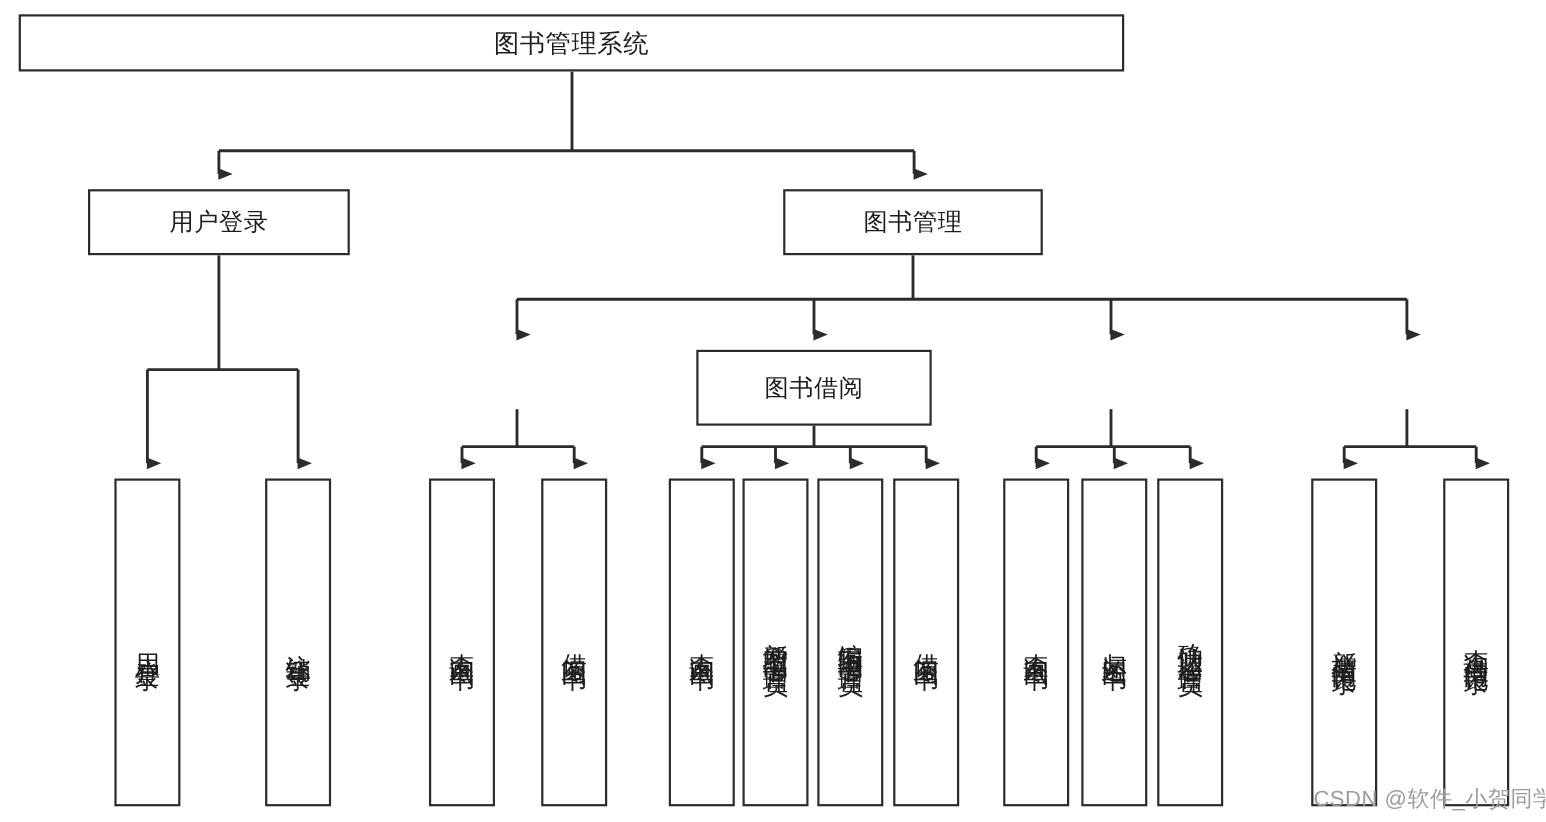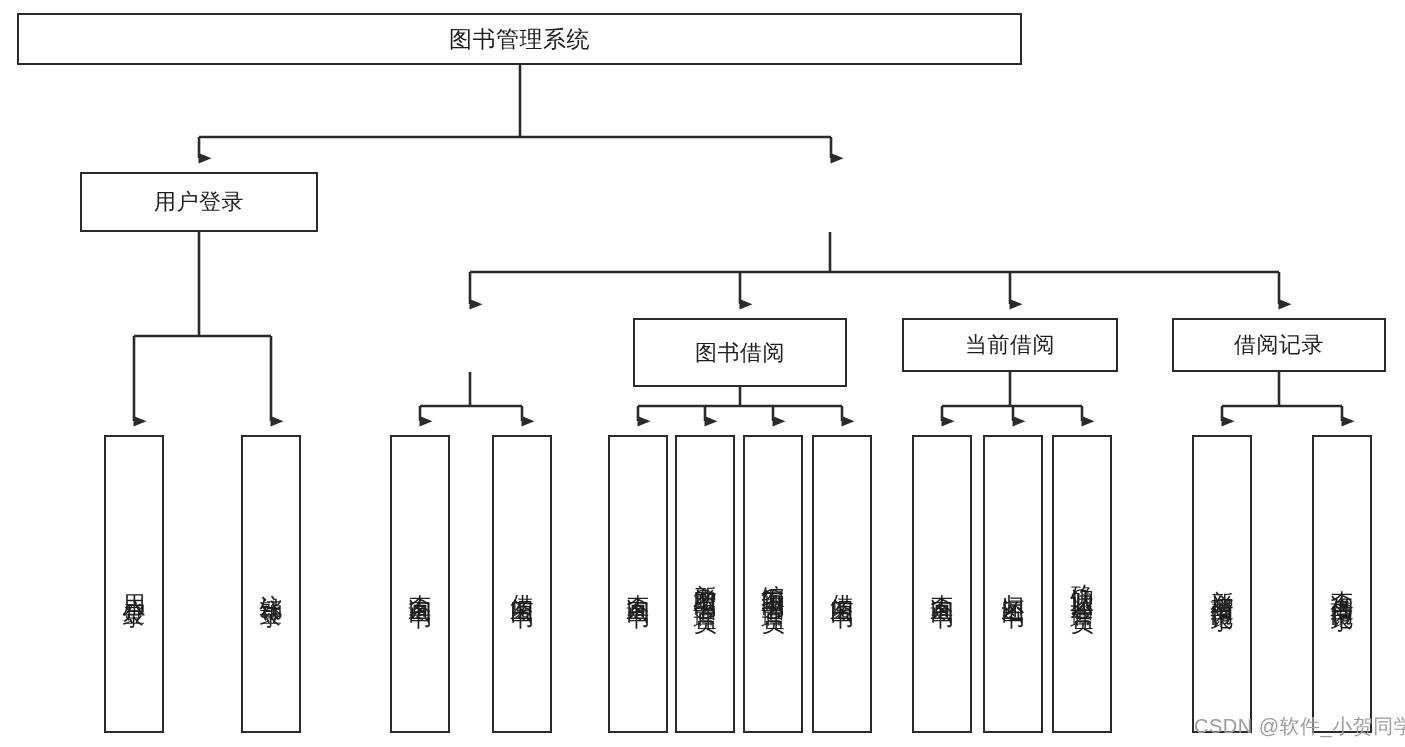--- a/index.html
+++ b/index.html
@@ -124,29 +124,26 @@
     </g>
   </svg>
 
   <div class="node h root" style="left:17px;top:13px;width:1005px;height:52px;">
     <span class="lbl">图书管理系统</span>
   </div>
 
   <div class="node h" style="left:80px;top:172px;width:238px;height:60px;">
     <span class="lbl">用户登录</span>
   </div>
+  <div class="node h" style="left:712px;top:172px;width:236px;height:60px;">
+    <span class="lbl">图书管理</span>
+  </div>
 
   <div class="node h" style="left:633px;top:318px;width:214px;height:69px;">
     <span class="lbl">图书借阅</span>
-  </div>
-  <div class="node h" style="left:902px;top:318px;width:216px;height:54px;">
-    <span class="lbl">当前借阅</span>
-  </div>
-  <div class="node h" style="left:1172px;top:318px;width:214px;height:54px;">
-    <span class="lbl">借阅记录</span>
   </div>
 
   <div class="node v" style="left:104px;top:435px;width:60px;height:298px;">
     <span class="lbl">用户登录</span>
   </div>
   <div class="node v" style="left:241px;top:435px;width:60px;height:298px;">
     <span class="lbl">注销登录</span>
   </div>
   <div class="node v" style="left:390px;top:435px;width:60px;height:298px;">
     <span class="lbl">查询图书</span>

